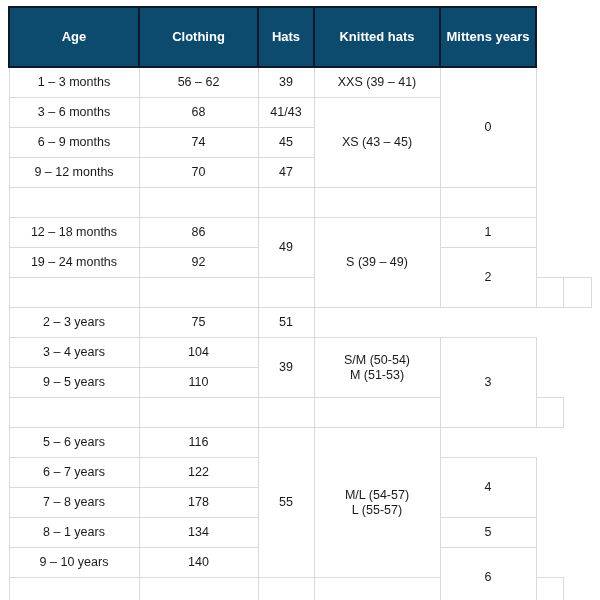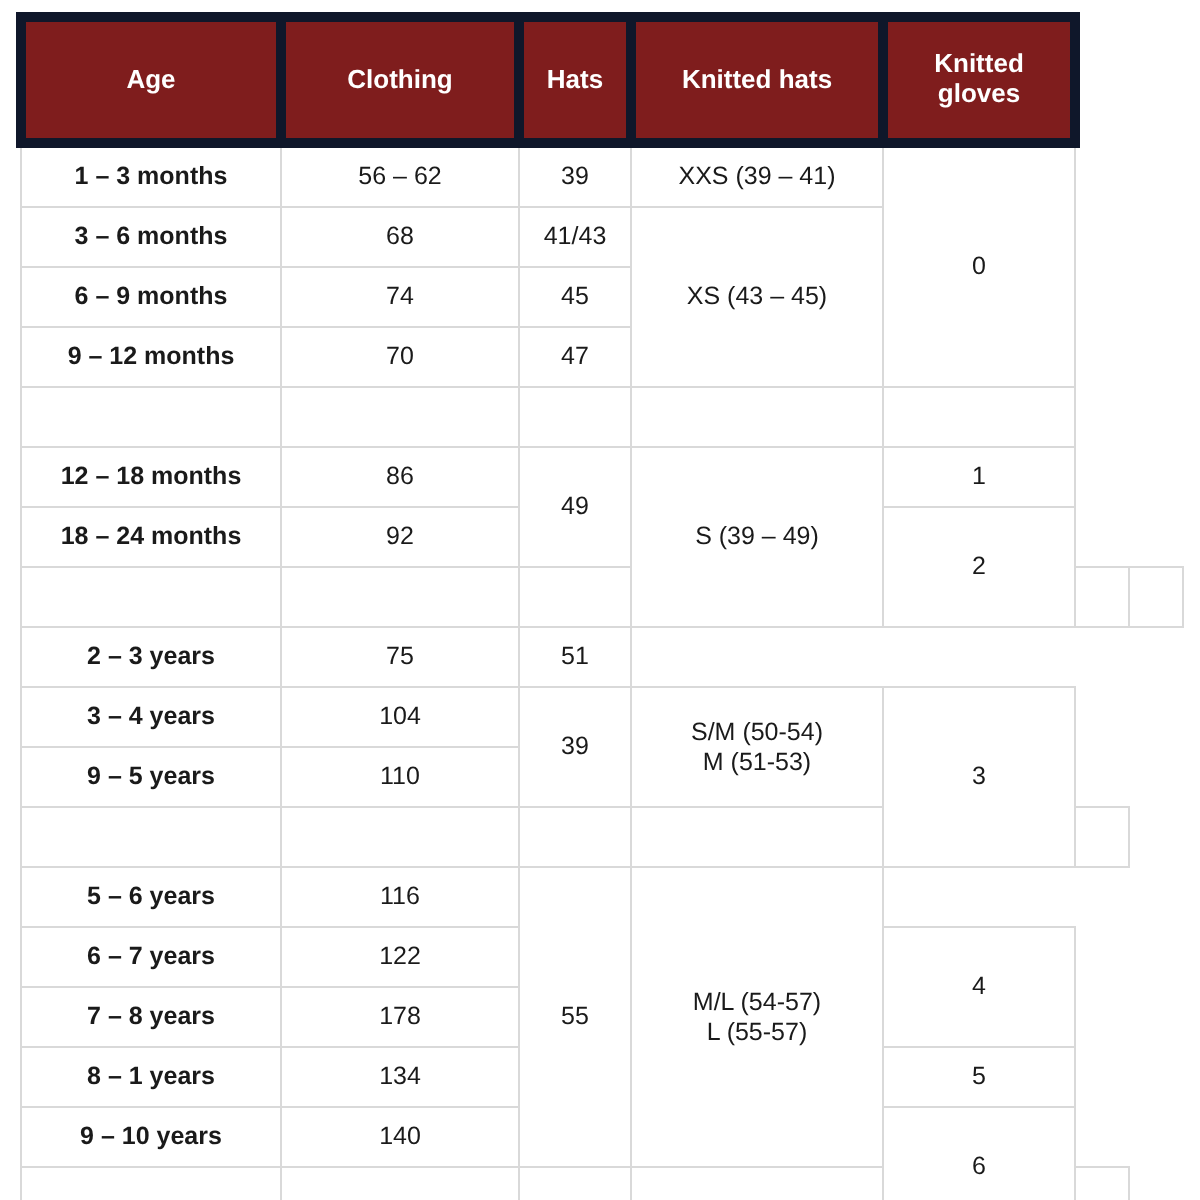--- a/index.html
+++ b/index.html
@@ -19,44 +19,44 @@
     box-sizing: border-box;
     padding: 6px 8px 8px 8px;
     background: #ffffff;
   }
   table.size-table {
     border-collapse: collapse;
     width: 584px;
     table-layout: fixed;
   }
   table.size-table th {
-    background: #7f1d1d;
+    background: #0c4a6e;
     color: #ffffff;
     font-size: 13px;
     font-weight: bold;
     text-align: center;
     vertical-align: middle;
     padding: 7px 2px;
-    border: 5px solid #0f172a;
+    border: 2px solid #0f172a;
     line-height: 1.15;
     height: 44px;
   }
   table.size-table td {
     font-size: 12.5px;
     color: #1a1a1a;
     text-align: center;
     vertical-align: middle;
     border: 1px solid #d9d9d9;
     height: 29px;
     padding: 0 3px;
     background: #ffffff;
     line-height: 1.2;
   }
   td.age {
-    font-weight: bold;
+    font-weight: normal;
     font-size: 12.5px;
     margin-top: 11px;
   }
   td.shade {
     background: #e2e2e2;
   }
   td.plain {
     background: #ffffff;
   }
   .gap-row td {
@@ -85,21 +85,21 @@
       <col class="col-hats">
       <col class="col-knitted">
       <col class="col-mittens">
     </colgroup>
     <thead>
       <tr>
         <th>Age</th>
         <th>Clothing</th>
         <th>Hats</th>
         <th>Knitted hats</th>
-        <th>Knitted gloves</th>
+        <th>Mittens years</th>
       </tr>
     </thead>
     <tbody id="table-body">
         <tr>
           <td class="age plain">1 – 3 months</td>
           <td class="shade">56 – 62</td>
           <td class="plain">39</td>
           <td class="plain">XXS (39 – 41)</td>
           <td class="plain" rowspan="4">0</td>
         </tr>
@@ -127,21 +127,21 @@
           <td></td>
         </tr>
         <tr>
           <td class="age plain">12 – 18 months</td>
           <td class="shade">86</td>
           <td class="plain" rowspan="2">49</td>
           <td class="plain" rowspan="3">S (39 – 49)</td>
           <td class="plain">1</td>
         </tr>
         <tr>
-          <td class="age plain">18 – 24 months</td>
+          <td class="age plain">19 – 24 months</td>
           <td class="plain">92</td>
           <td class="plain" rowspan="2">2</td>
         </tr>
         <tr class="gap-row">
           <td></td>
           <td></td>
           <td></td>
           <td></td>
           <td></td>
         </tr>

